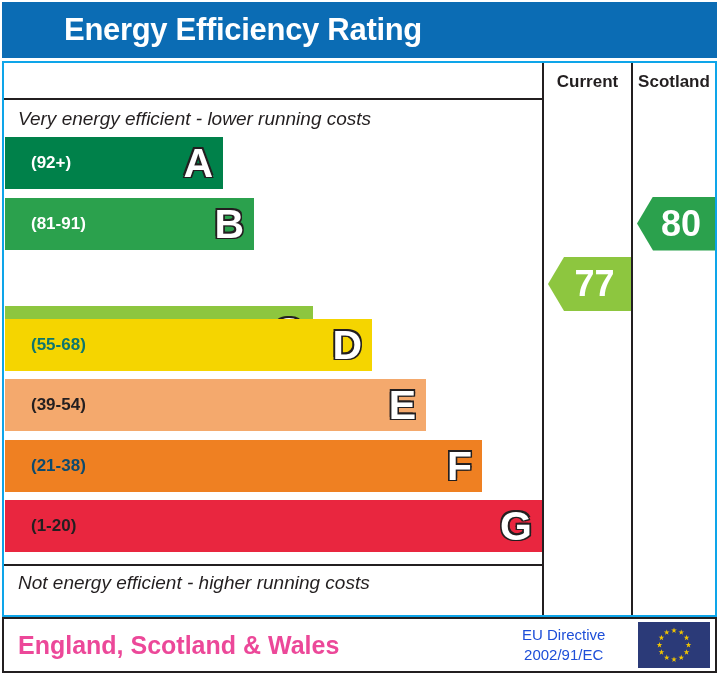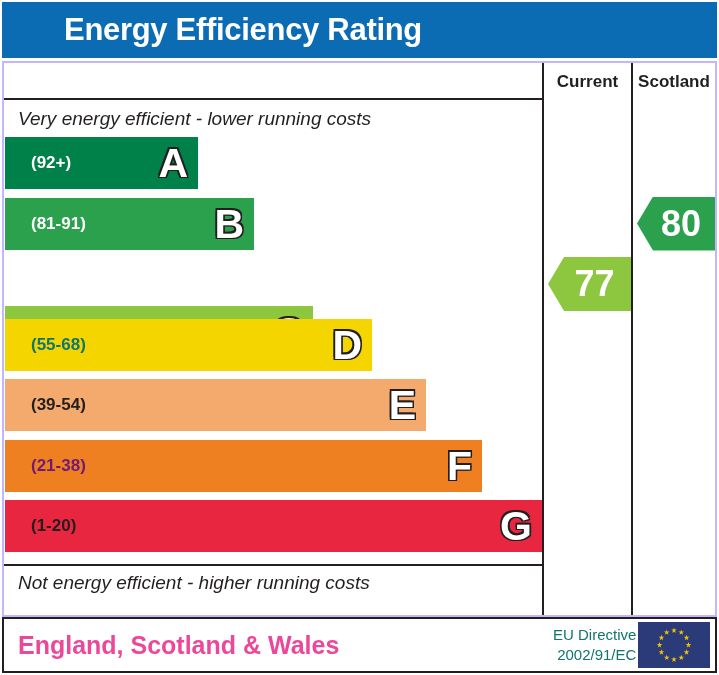--- a/index.html
+++ b/index.html
@@ -42,21 +42,21 @@
     margin-left: 48px;
   }
 
   
   .table-frame {
     position: absolute;
     left: 2px;
     top: 61px;
     width: 715px;
     height: 556px;
-    border: 2px solid #c4b5fd;
+    border: 2px solid #0ea5e9;
     box-sizing: border-box;
     background: #ffffff;
   }
   .col-div {
     position: absolute;
     top: 0;
     bottom: 0;
     width: 2px;
     background: #231f20;
   }
@@ -182,24 +182,23 @@
     font-weight: bold;
     color: #ec4899;
     white-space: nowrap;
   }
   .footer-directive {
     position: absolute;
     left: 518px;
     top: 50%;
     transform: translateY(-50%);
     font-size: 15px;
-    color: #0f766e;
+    color: #1d4ed8;
     line-height: 1.35;
-    text-align: right;
-    margin-left: 31px;
+    text-align: center;
   }
   .eu-flag {
     position: absolute;
     left: 634px;
     top: 50%;
     transform: translateY(-50%);
     width: 72px;
     height: 46px;
     background: #2b3a78;
     overflow: hidden;
@@ -220,42 +219,42 @@
     <div class="col-div c1"></div>
     <div class="col-div c2"></div>
     <div class="header-row-line"></div>
 
     <div class="col-header current">Current</div>
     <div class="col-header potential">Scotland</div>
 
     <div class="caption top">Very energy efficient - lower running costs</div>
 
     <div class="bars">
-        <div class="bar" style="top: 0px; width: 193px; background: rgb(0, 129, 74);">
+        <div class="bar" style="top: 0px; width: 218px; background: rgb(0, 129, 74);">
           <span class="range" style="color: rgb(255, 255, 255);">(92+)</span>
           <span class="letter">A</span>
         </div>
         <div class="bar" style="top: 60.5px; width: 249px; background: rgb(43, 161, 77);">
           <span class="range" style="color: rgb(255, 255, 255);">(81-91)</span>
           <span class="letter">B</span>
         </div>
         <div class="bar" style="top: 121px; width: 308px; background: rgb(141, 198, 63); margin-top: 48px;">
           <span class="range" style="color: rgb(35, 31, 32);">(69-80)</span>
           <span class="letter">C</span>
         </div>
         <div class="bar" style="top: 181.5px; width: 367px; background: rgb(245, 213, 0);">
           <span class="range" style="color: #0f766e;">(55-68)</span>
           <span class="letter">D</span>
         </div>
         <div class="bar" style="top: 242px; width: 421px; background: rgb(244, 169, 109);">
           <span class="range" style="color: rgb(35, 31, 32);">(39-54)</span>
           <span class="letter">E</span>
         </div>
         <div class="bar" style="top: 302.5px; width: 477px; background: rgb(239, 128, 34);">
-          <span class="range" style="color: #701a75; text-align: right;">(21-38)</span>
+          <span class="range" style="color: #0c4a6e; text-align: right;">(21-38)</span>
           <span class="letter">F</span>
         </div>
         <div class="bar" style="top: 363px; width: 537px; background: rgb(233, 38, 63);">
           <span class="range" style="color: rgb(35, 31, 32);">(1-20)</span>
           <span class="letter">G</span>
         </div>
       </div>
 
     <div class="caption-line top-of-bottom"></div>
     <div class="caption bottom">Not energy efficient - higher running costs</div>

